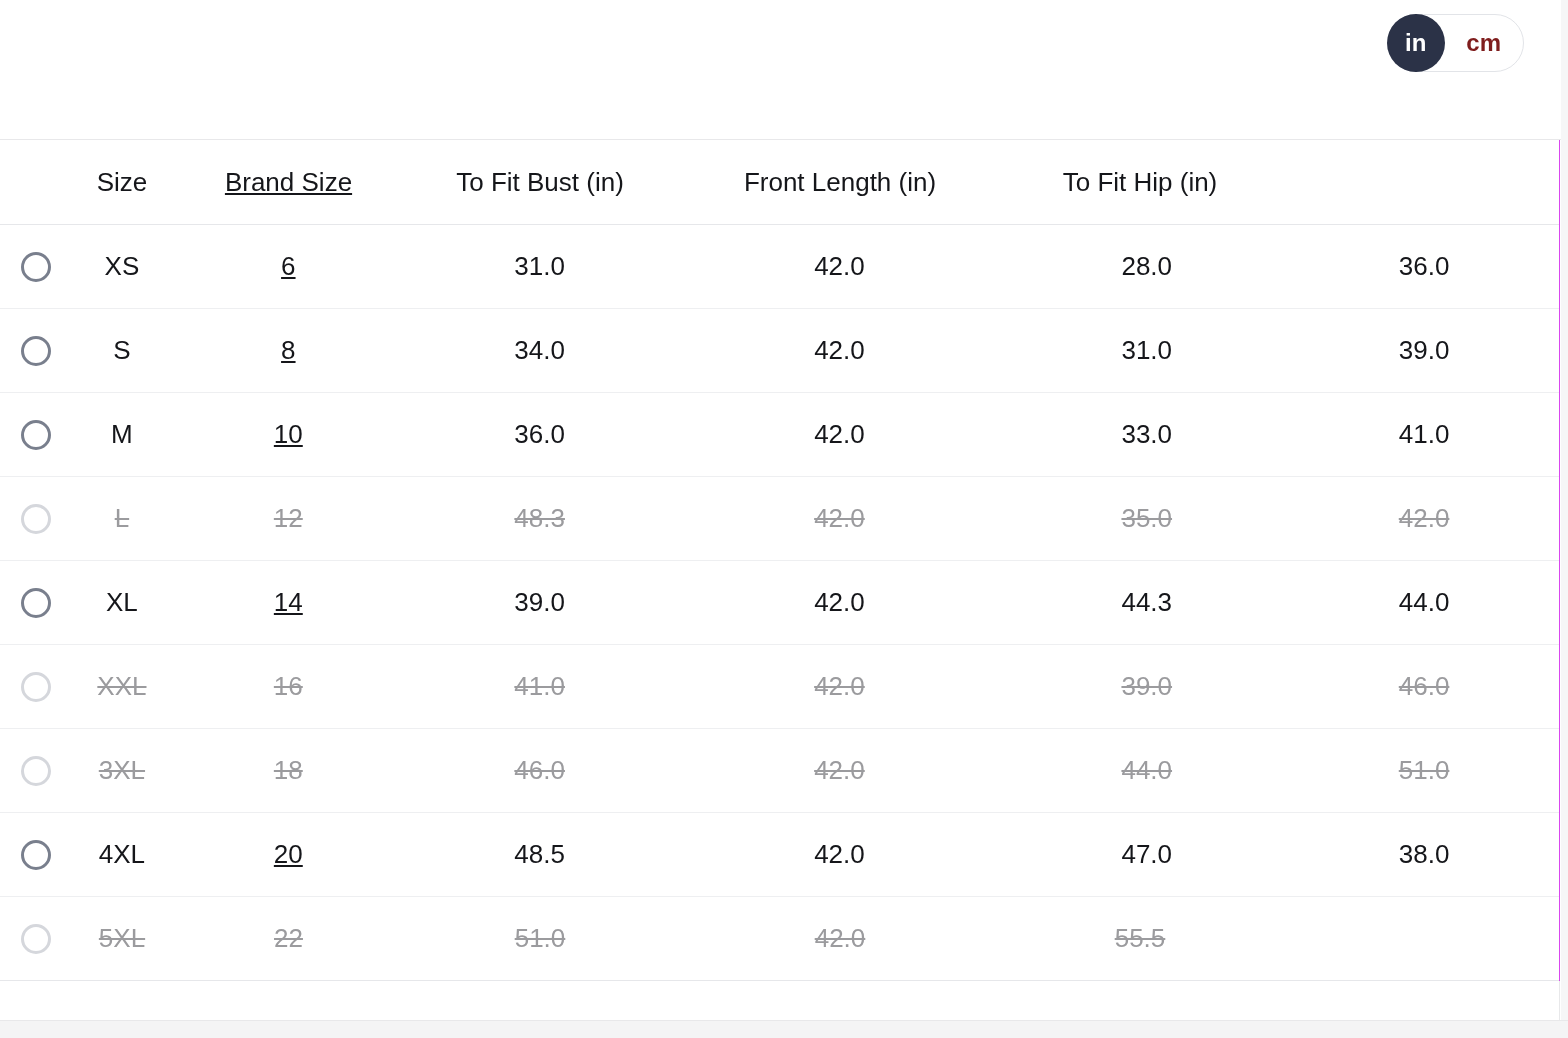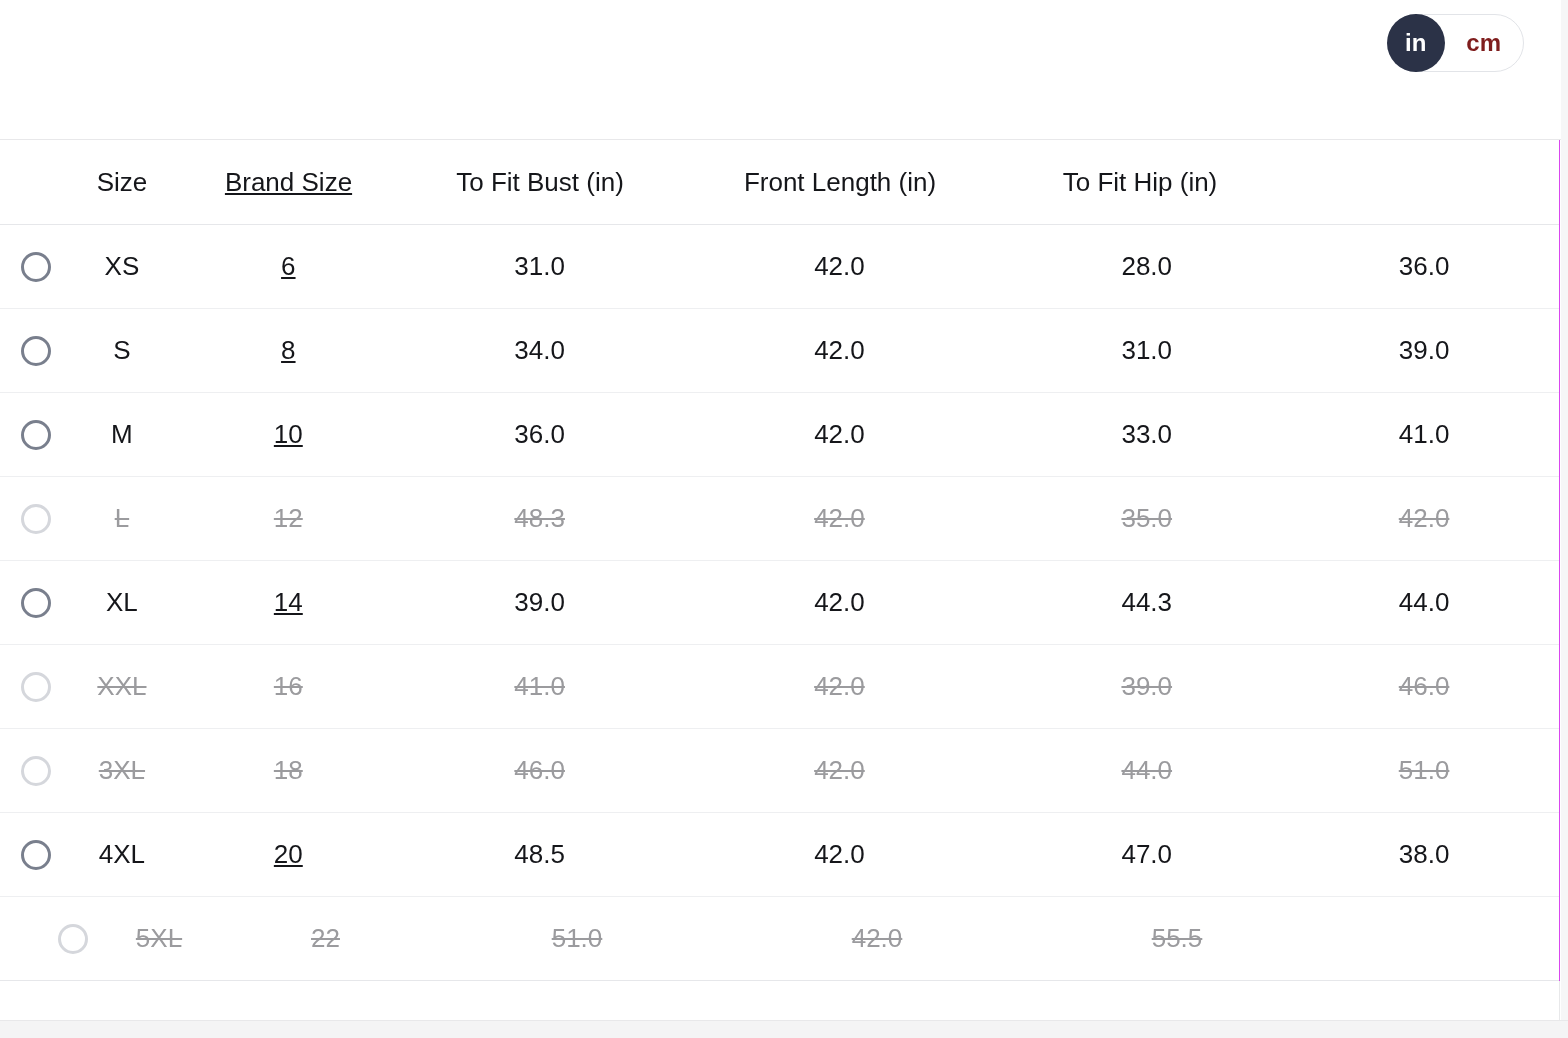--- a/index.html
+++ b/index.html
@@ -75,21 +75,20 @@
   }
   .row.header {
     height: 85px;
     border-bottom: 1px solid #e6e7ea;
   }
   .row.body {
     height: 84px;
   }
   .row.body.last {
     border-bottom: 1px solid #e6e7ea;
-    padding-left: 37px;
   }
 
   .cell {
     text-align: center;
     font-size: 26px;
     color: #15161a;
     font-weight: 400;
     white-space: nowrap;
   }
   .row.header .cell {

